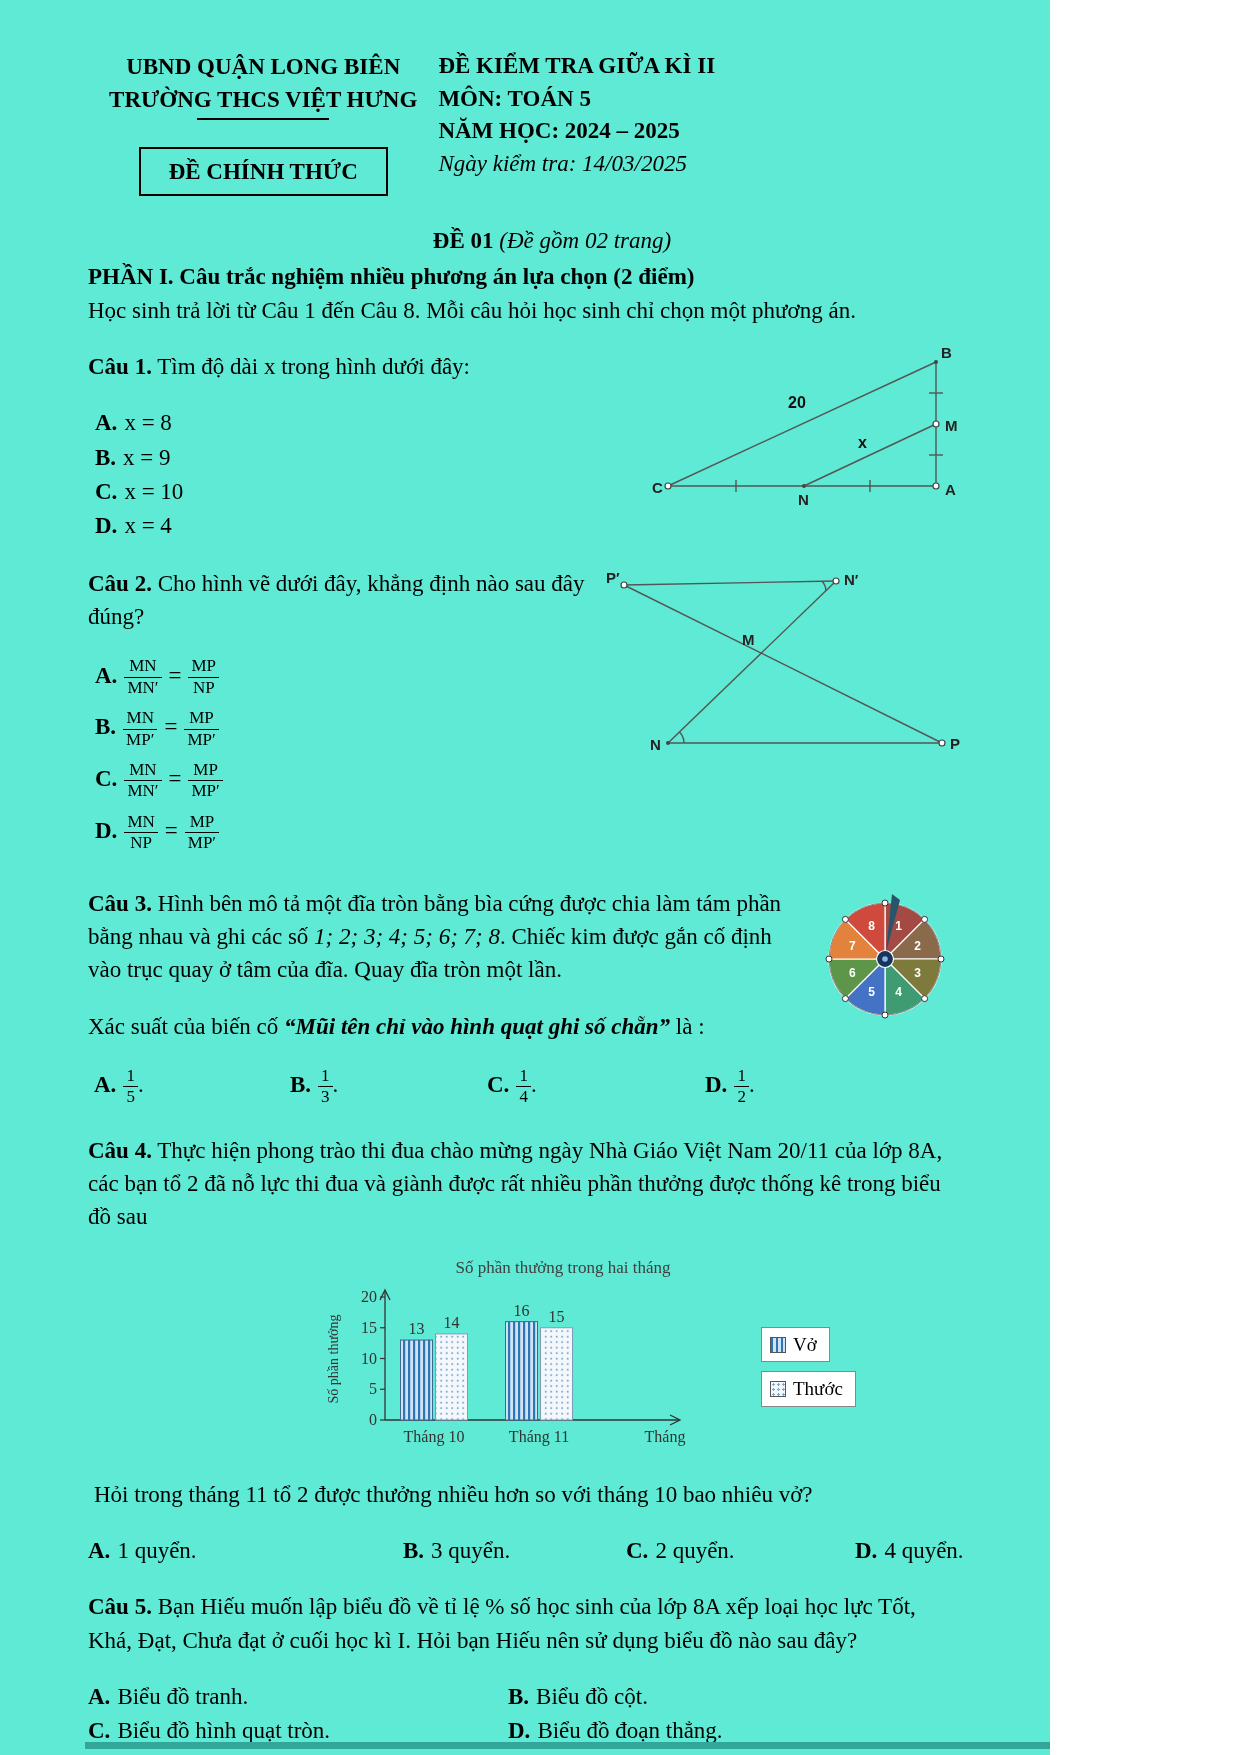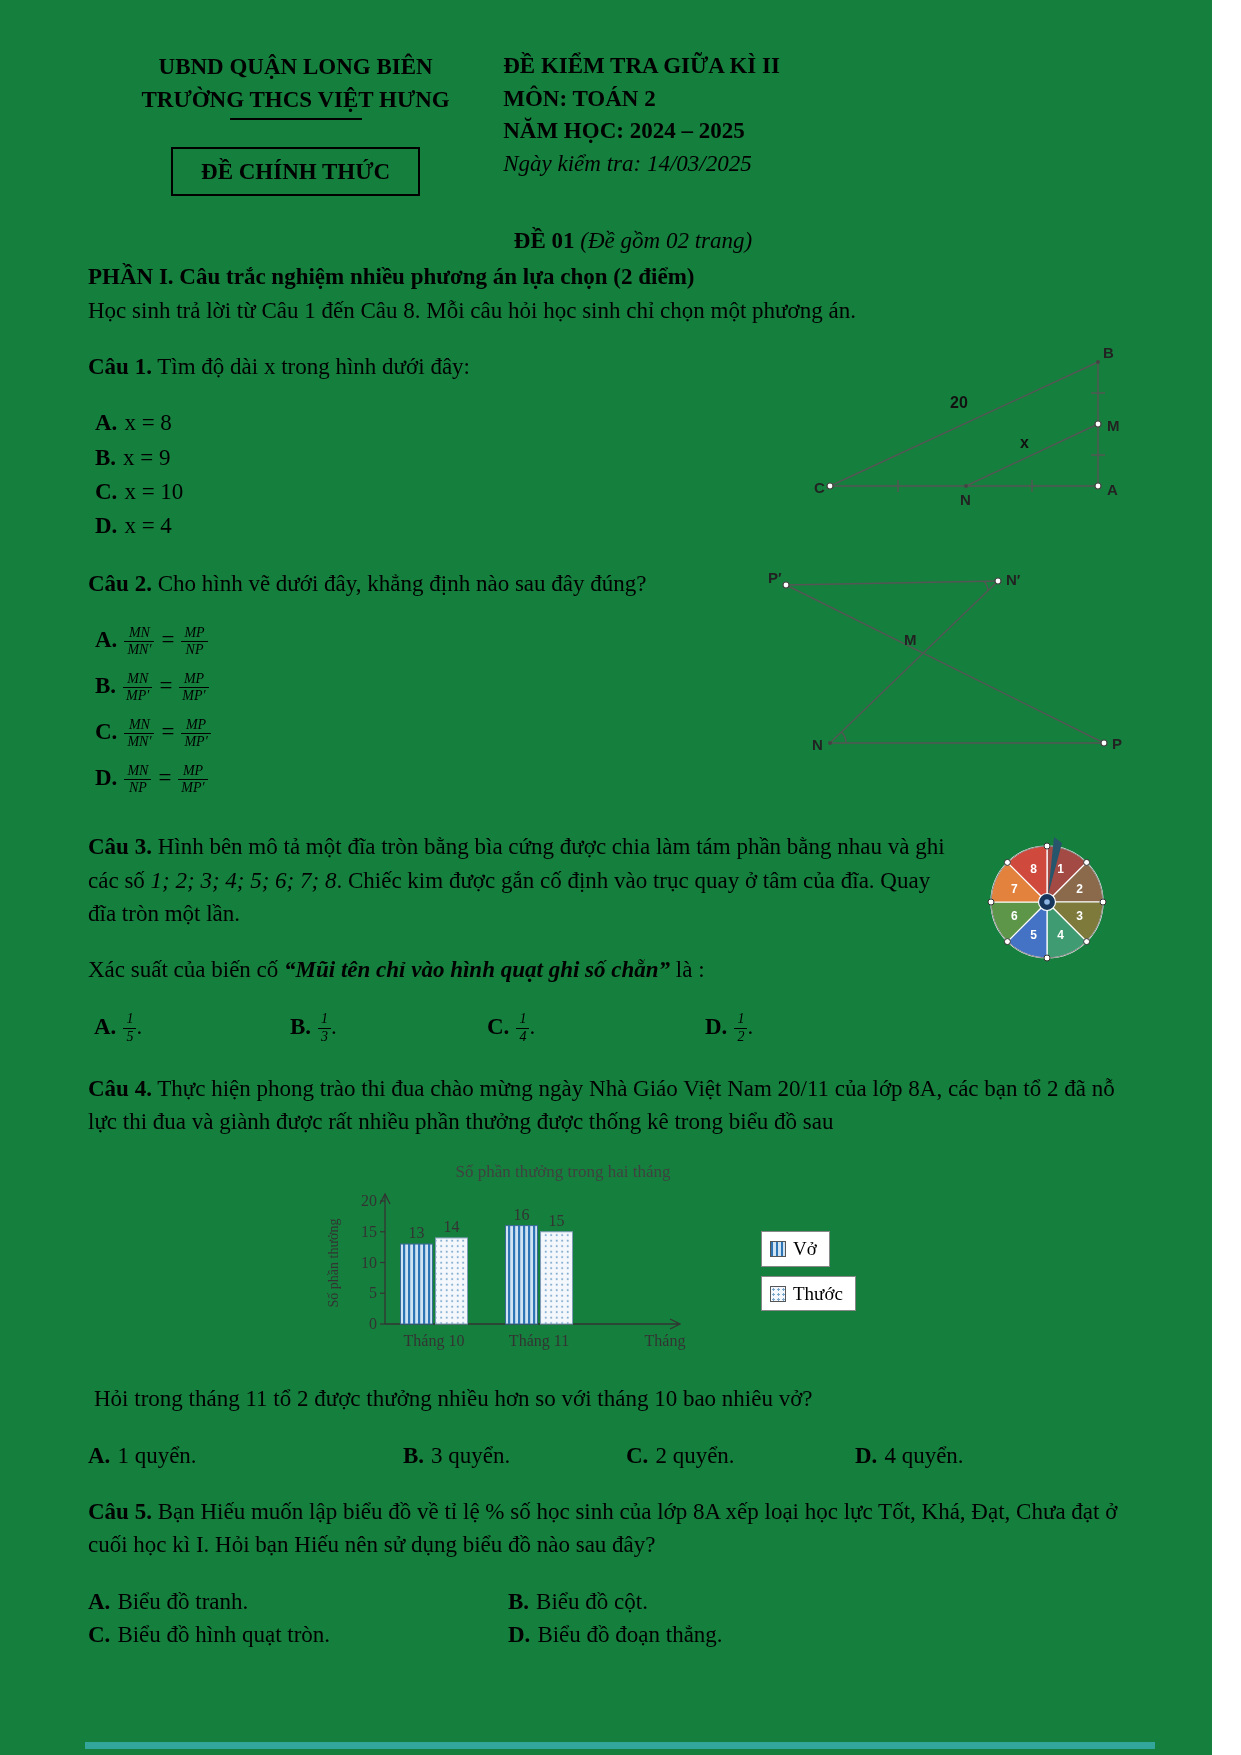--- a/index.html
+++ b/index.html
@@ -1,16 +1,16 @@
 <!DOCTYPE html>
 <html><head>
 <meta charset="utf-8">
 <style>
   html,body{margin:0;padding:0;background:#fff;}
-  .page{position:relative;width:1212px;height:1755px;background:#15803d;overflow:hidden;
+  .page{position:relative;width:1050px;height:1755px;background:#5eead4;overflow:hidden;
         font-family:"Liberation Serif","DejaVu Serif",serif;font-size:23px;line-height:1.45;color:#000;
         padding:50px 86px 16px 88px;box-sizing:border-box;}
   .bold{font-weight:bold;}
   .it{font-style:italic;}
   .bi{font-style:italic;font-weight:bold;}
   
   .hdr{display:flex;}
   .hdr-left{width:40%;text-align:center;}
   .hdr-right{width:57%;}
   .org{font-weight:bold;}
@@ -23,22 +23,22 @@
   .q{margin-top:6px;}
   .q-letter{font-weight:bold;}
   .opt-letter{font-weight:bold;margin-right:7px;}
   .opts-col{margin-left:7px;}
   .opts-col .opt{margin:1px 0;}
   .clear{clear:both;}
   .fig1{float:right;margin:-6px 2px 2px 12px;}
   .fig2{float:right;margin:2px 0 2px 12px;}
   .spinner-wrap{float:right;margin:4px 8px 4px 16px;}
   
-  .frac{display:inline-block;vertical-align:middle;text-align:center;font-style:italic;
-        font-size:14px;line-height:1.2;}
+  .frac{display:inline-block;vertical-align:middle;text-align:center;
+        font-size:17px;line-height:1.2;}
   .frac .fnum{display:block;border-bottom:1.4px solid #000;padding:0 3px;}
   .frac .fden{display:block;padding:0 3px;}
   .opt-frac{margin:10px 0 10px 7px;}
   .opt-frac .eq{margin:0 7px;}
   .q3-opts{display:grid;grid-template-columns:196px 197px 218px auto;margin:8px 0 0 6px;}
   .q4-opts{display:grid;grid-template-columns:315px 223px 229px auto;margin-top:2px;}
   .q5-opts{display:grid;grid-template-columns:420px auto;}
   .q4-question{text-indent:6px;margin-top:6px;}
   
   .chart-row{display:flex;align-items:flex-start;margin:12px 0 0 235px;gap:44px;}
@@ -68,21 +68,21 @@
 
   <div class="hdr">
     <div class="hdr-left">
       <div class="org">UBND QUẬN LONG BIÊN</div>
       <div class="org">TRƯỜNG THCS VIỆT HƯNG</div>
       <div class="org-underline"></div>
       <div class="official-box">ĐỀ CHÍNH THỨC</div>
     </div>
     <div class="hdr-right">
       <div class="bold">ĐỀ KIỂM TRA GIỮA KÌ II</div>
-      <div class="bold">MÔN: TOÁN 2</div>
+      <div class="bold">MÔN: TOÁN 5</div>
       <div class="bold">NĂM HỌC: 2024 – 2025</div>
       <div class="it">Ngày kiểm tra: 14/03/2025</div>
     </div>
   </div>
 
   <div class="exam-code-line">
     <span class="bold">ĐỀ 01</span>
     <span class="it">(Đề gồm 02 trang)</span>
   </div>
 

